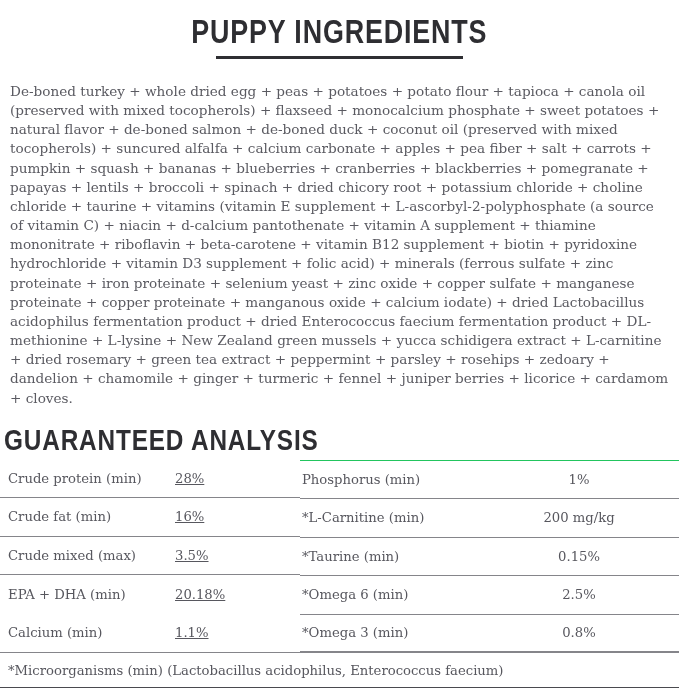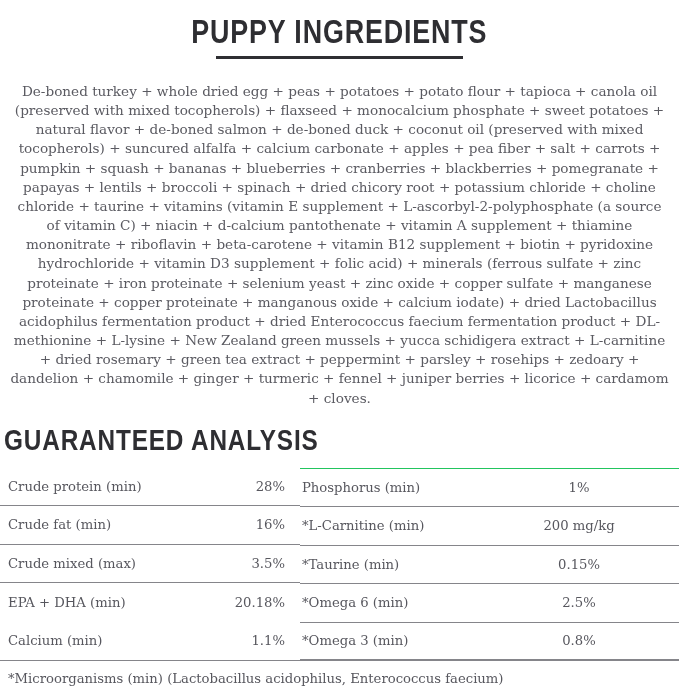--- a/index.html
+++ b/index.html
@@ -31,46 +31,46 @@
   .title-rule {
     width: 247px; height: 3px;
     background: #2e2e32;
     margin: 6px auto 0 auto;
   }
 
   
   .ingredients {
     width: 659px;
     margin: 23px auto 0 auto;
-    text-align: center;
+    text-align: left;
     font-size: 13.6px;
     line-height: 19.15px;
     color: #5a5a61;
   }
 
   
-  .ga-heading-wrap { margin: 15px 0 8px 4px; height: 37px; }
+  .ga-heading-wrap { margin: 15px 0 0 4px; height: 37px; }
   .ga-heading-wrap .big-heading {
     display: inline-block;
     font-size: 29px;
     transform: scale(0.84, 1.02);
     transform-origin: left top;
   }
 
   .ga-table { width: 679px; font-size: 13.2px; }
   .ga-cols { display: flex; }
   .ga-col-left  { width: 300px; }
   .ga-col-right { width: 379px; border-top: 1px solid #22c55e; }
   .ga-row { height: 38.5px; display: flex; align-items: center; }
   .ga-col-left  .ga-row.lined { border-bottom: 1px solid #85858a; }
   .ga-col-right .ga-row { border-bottom: 1px solid #85858a; }
   .ga-col-right .ga-row.last { height: 37.5px; }
   .ga-label { flex: 1 1 auto; padding-left: 8px; }
   .ga-col-right .ga-label { padding-left: 2px; }
-  .ga-value-l { width: 110px; margin-right: 15px; text-align: right; }
+  .ga-value-l { width: 110px; margin-right: 15px; text-align: left; text-decoration: underline; }
   .ga-value-r { width: 160px; margin-right: 20px; text-align: center; }
 
   .ga-full-row {
     border-top: 1px solid #85858a;
     border-bottom: 2px solid #4a4a4f;
     height: 37px;
     display: flex; align-items: center;
   }
   .ga-full-row .ga-label { padding-left: 8px; }
 </style>

